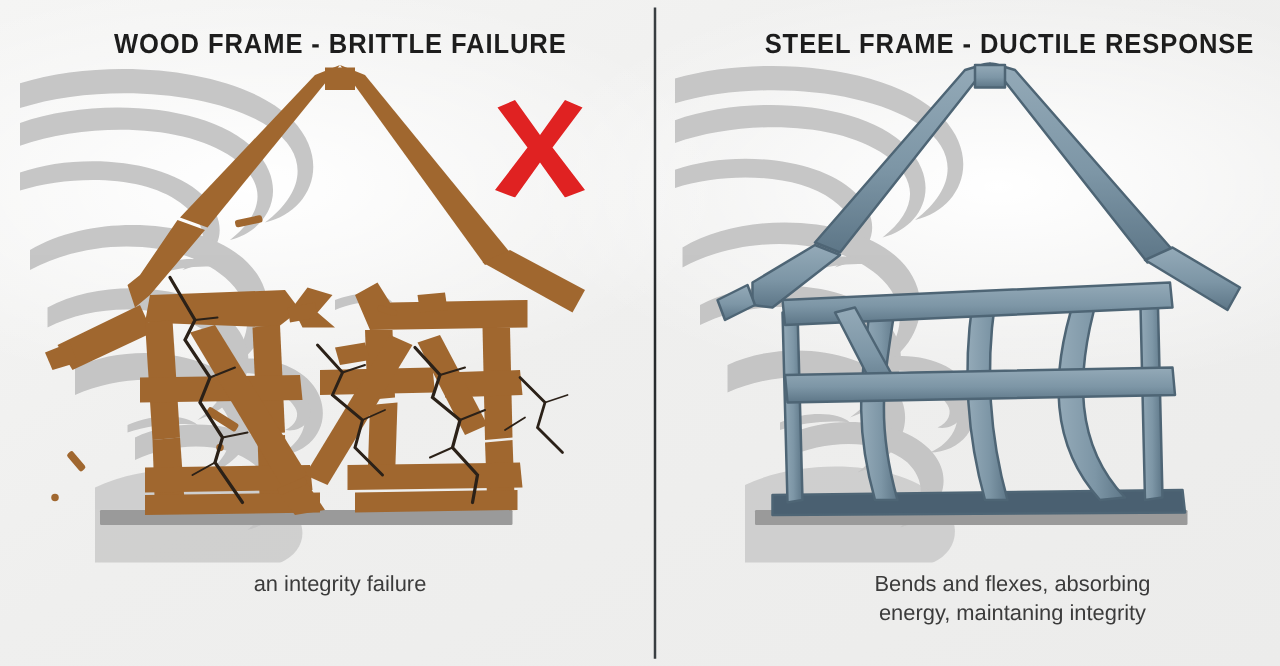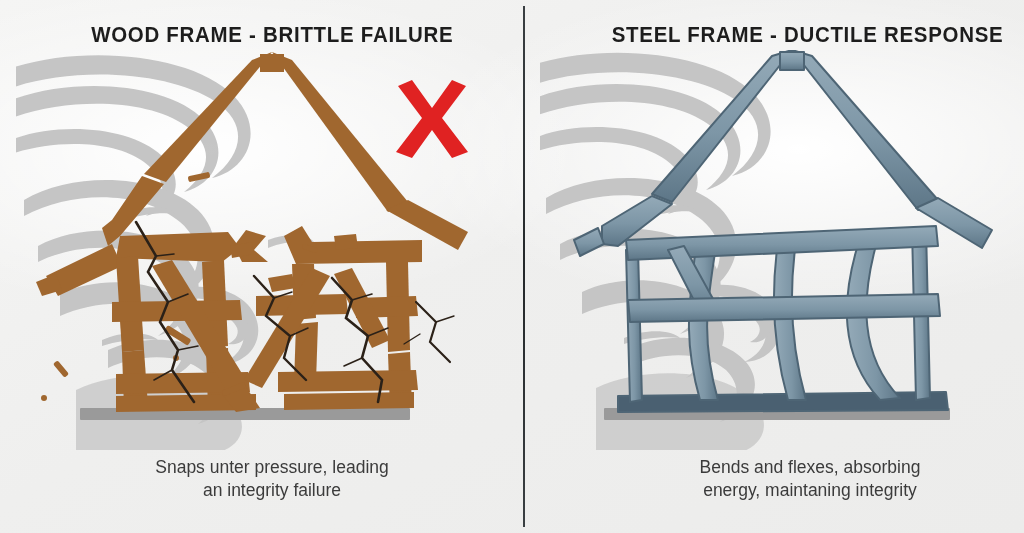--- a/index.html
+++ b/index.html
@@ -228,21 +228,20 @@
       </svg>
     </div>
 
     <div class="verdict verdict-fail">
       <svg viewBox="0 0 96 78" xmlns="http://www.w3.org/2000/svg">
         <path d="M14 6 L 28 0 L 48 28 L 68 0 L 82 6 L 58 38 L 84 72 L 68 78 L 48 50 L 28 78 L 12 72 L 38 38 Z" fill="#e02222"></path>
       </svg>
     </div>
 
     <div class="caption">
-      <span>Snaps unter pressure, leading</span>
       <span>an integrity failure</span>
     </div>
   </div>
 
   <div class="panel panel-right">
 
     <div class="panel-title">STEEL FRAME - DUCTILE RESPONSE</div>
 
     <div class="scene">
       <svg viewBox="0 0 512 400" xmlns="http://www.w3.org/2000/svg">

